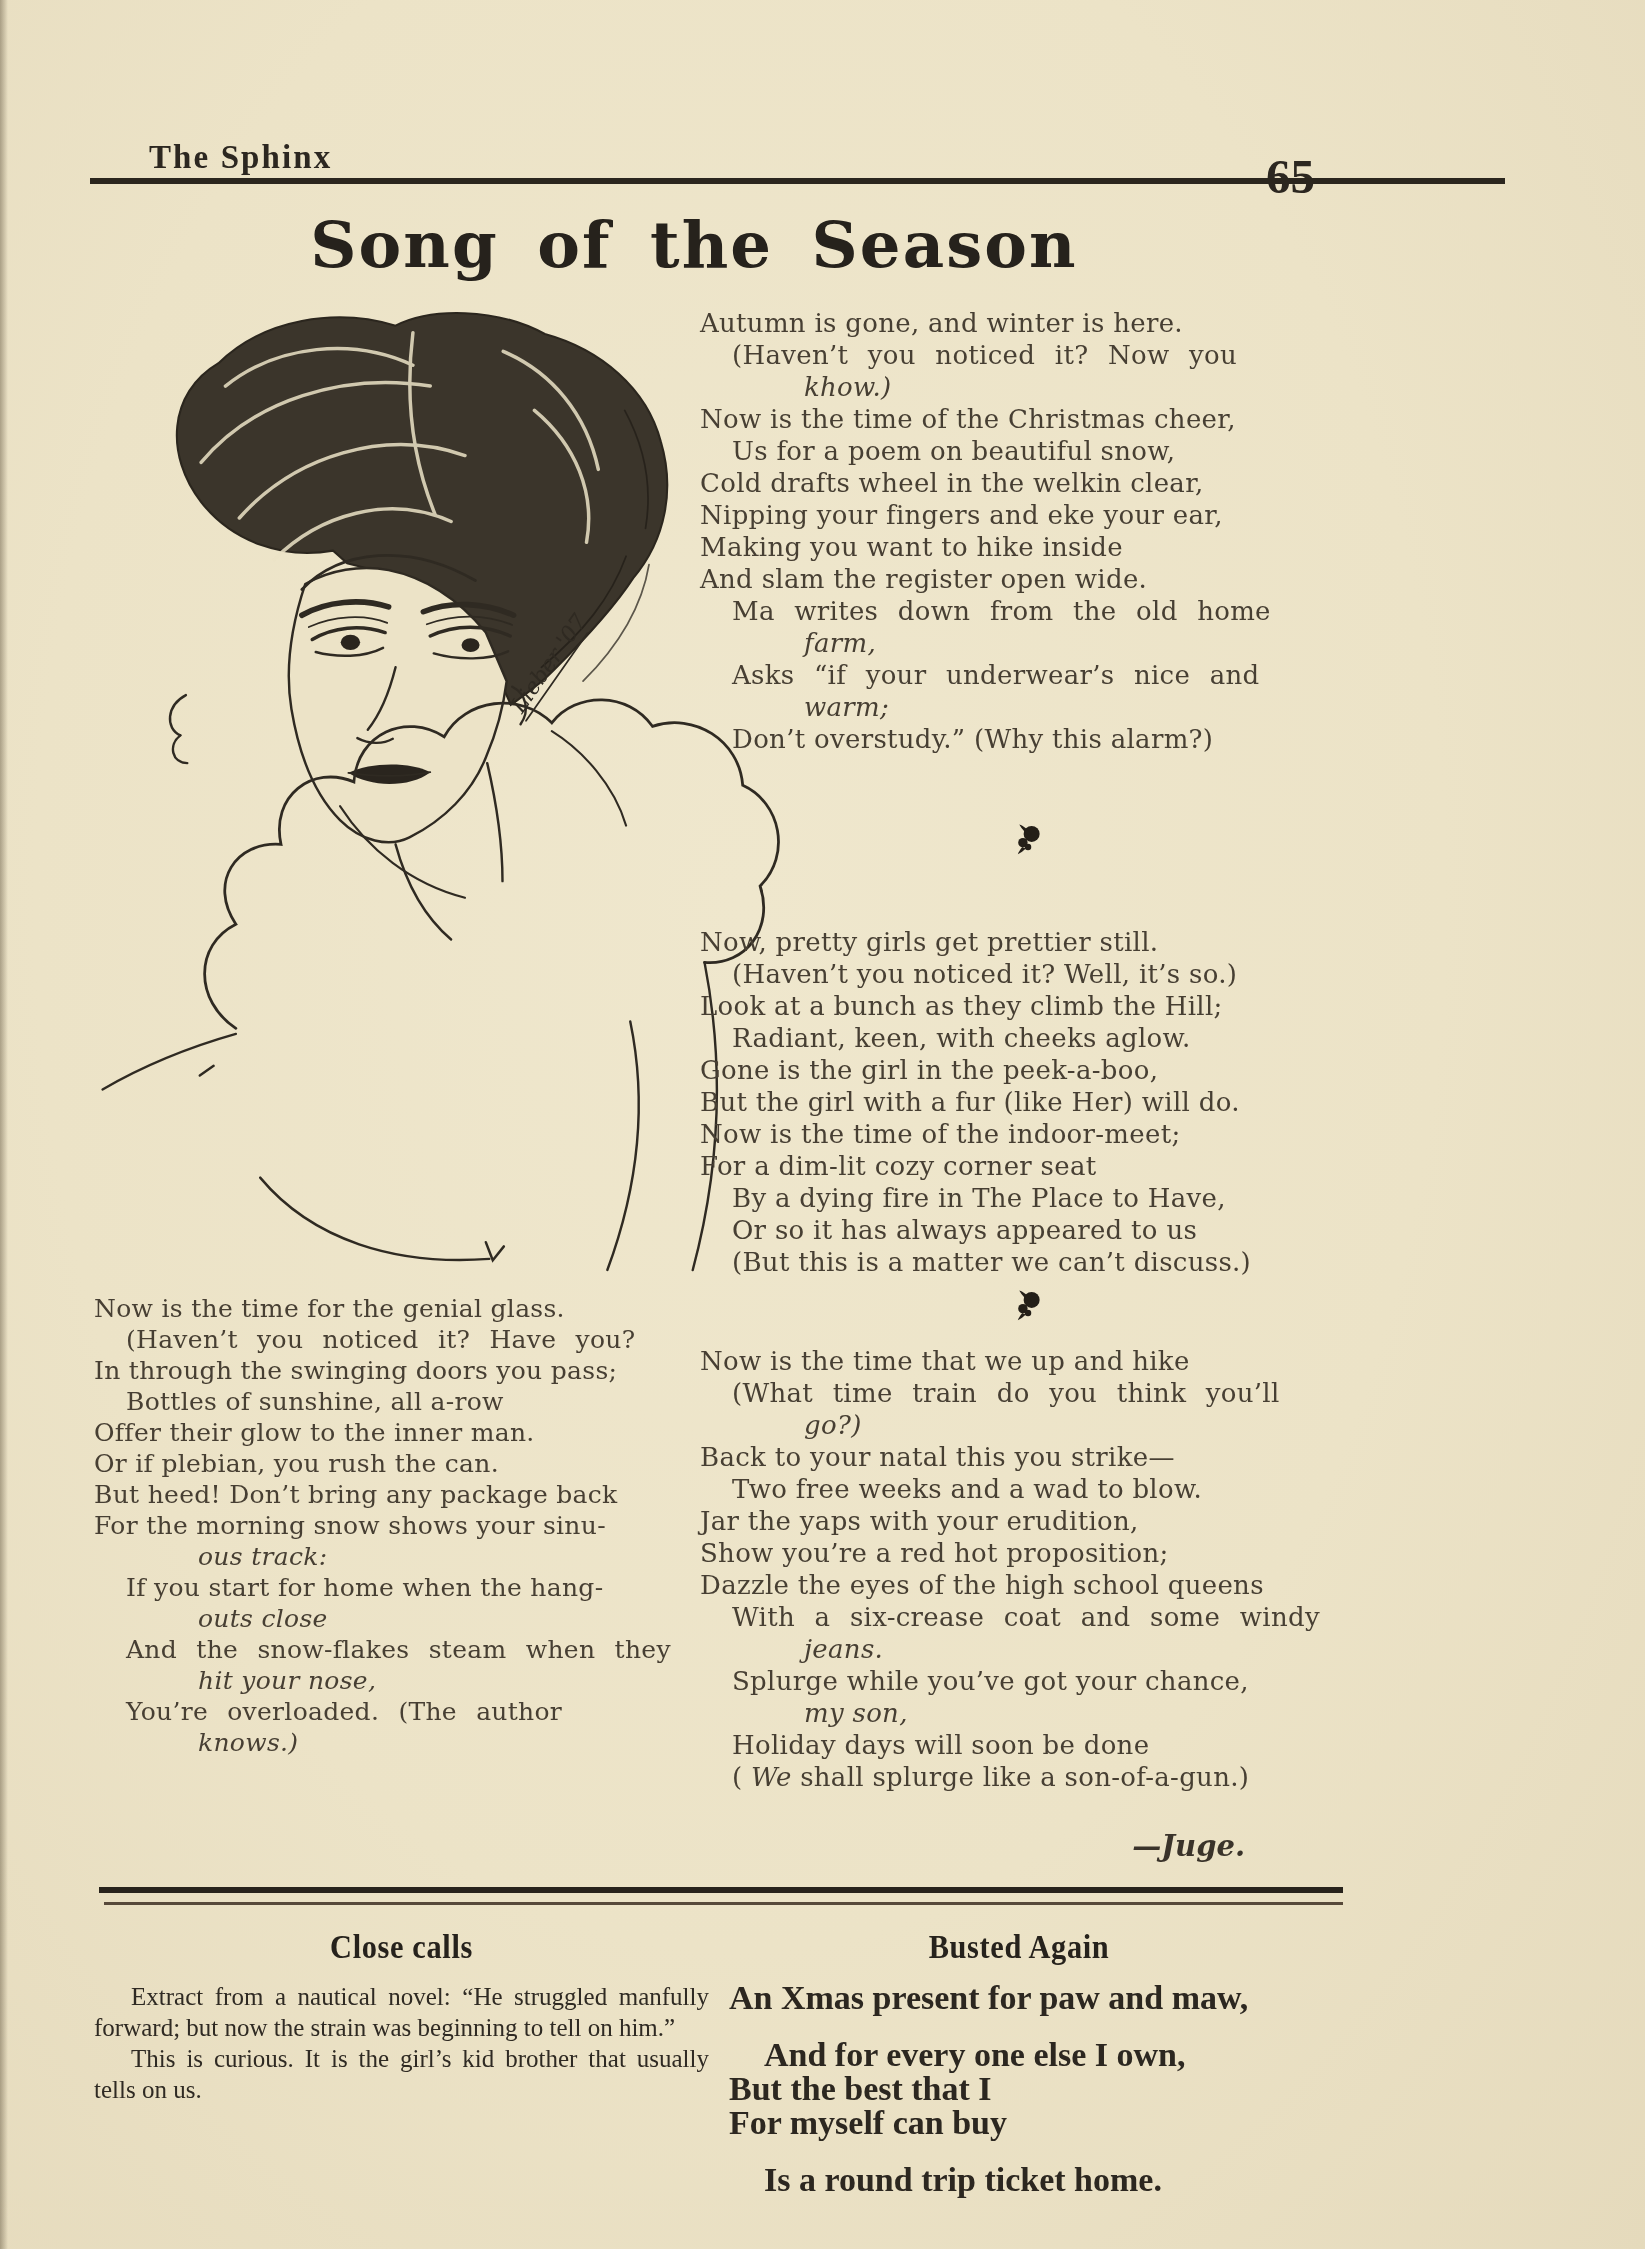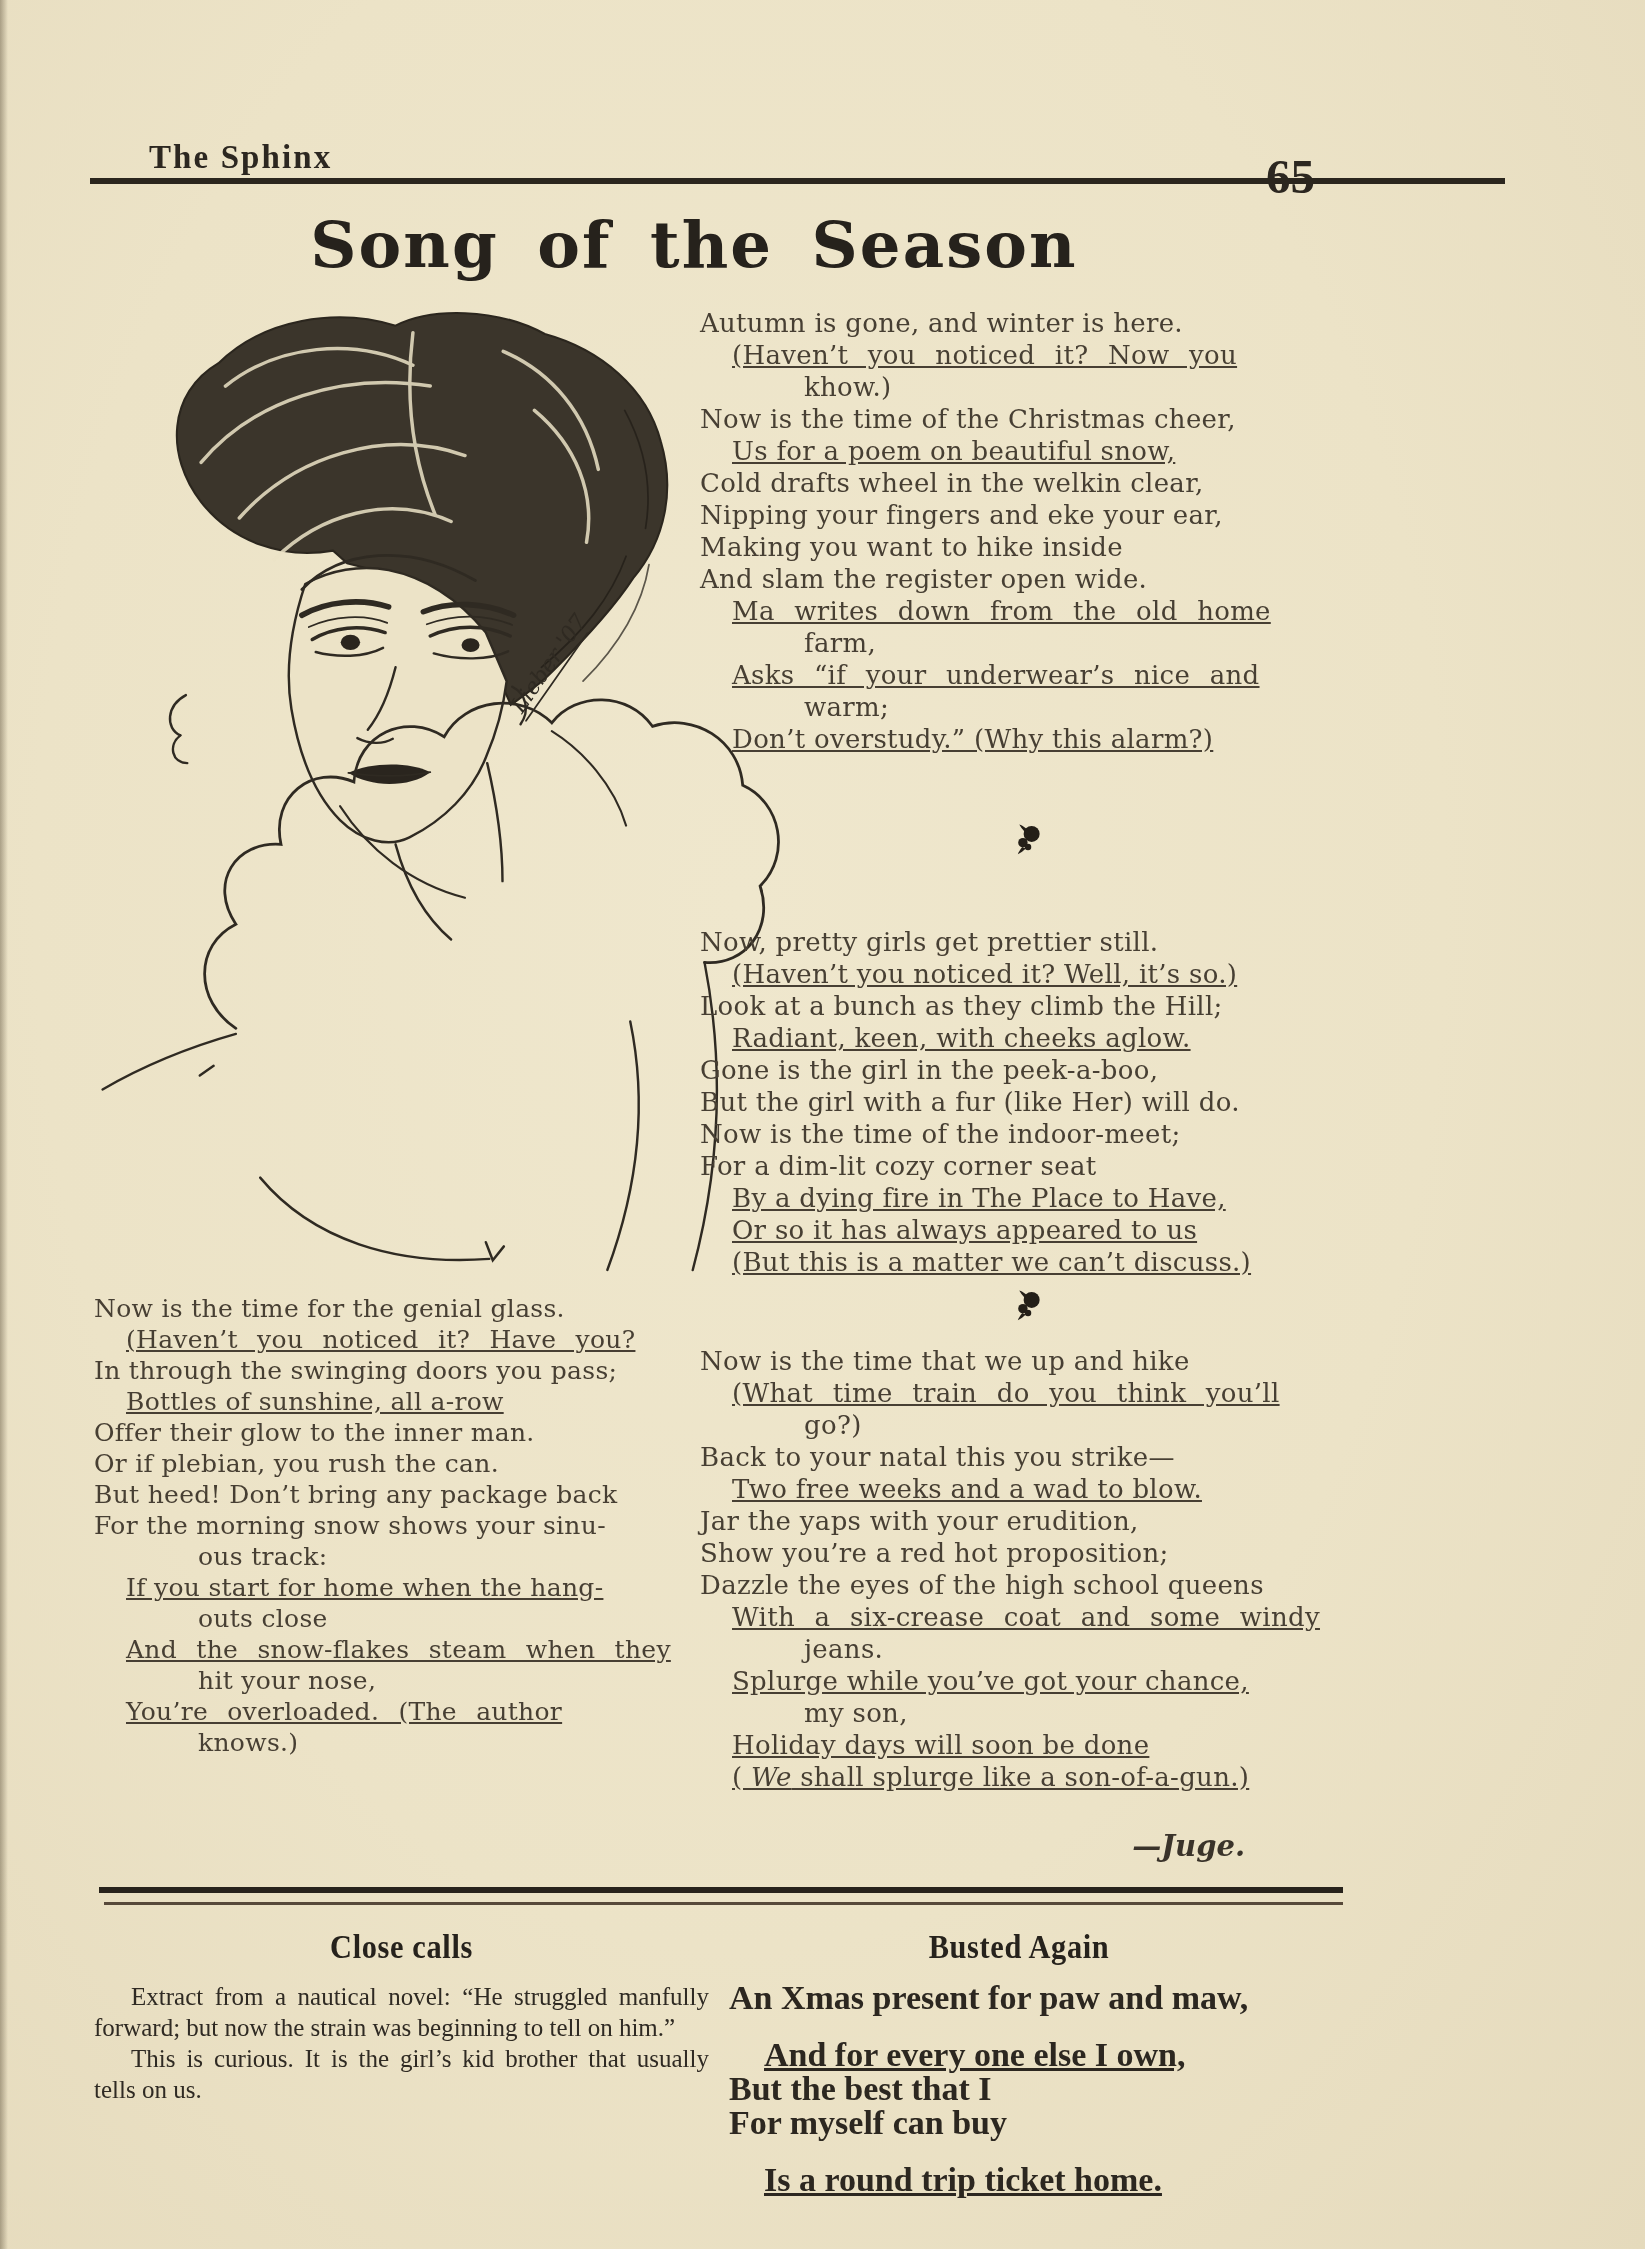--- a/index.html
+++ b/index.html
@@ -21,22 +21,22 @@
         word-spacing:14px;color:#26221c;}
 
   
   .col-left-poem{position:absolute;left:94px;top:1293px;width:618px;}
   .col-right{position:absolute;left:700px;top:307px;width:656px;}
 
   .poem-line{font-family:"DejaVu Serif", serif;font-size:26px;line-height:32px;color:#473f33;
         letter-spacing:0.3px;white-space:nowrap;}
   .col-left-poem .poem-line{font-size:25px;line-height:31px;}
   .ind0{padding-left:0;}
-  .ind1{padding-left:32px;text-decoration:underline;}
-  .ind2{padding-left:104px;}
+  .ind1{padding-left:32px;}
+  .ind2{padding-left:104px;font-style:italic;}
   .wide{word-spacing:11px;}
 
   .fleuron-wrap{text-align:center;}
   .fleuron-wrap.first{margin-top:68px;margin-bottom:69px;}
   .fleuron-wrap.second{margin-top:11px;margin-bottom:22px;}
   .fleuron{width:32px;height:32px;display:inline-block;}
 
   .byline{margin-top:36px;padding-right:111px;text-align:right;
         font-family:"DejaVu Serif", serif;font-style:italic;font-weight:bold;
         font-size:29px;color:#3a332a;}

